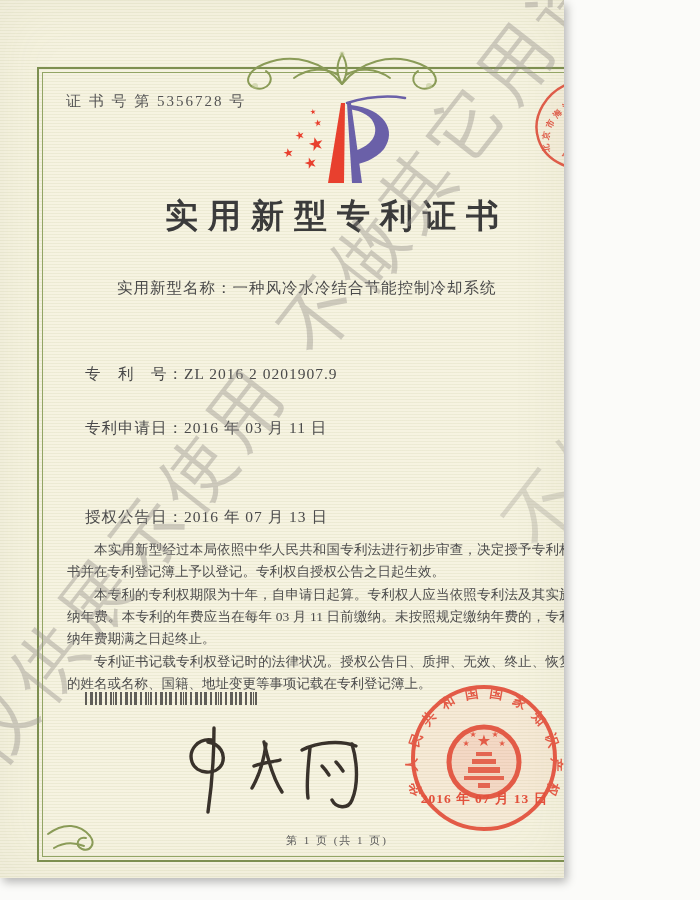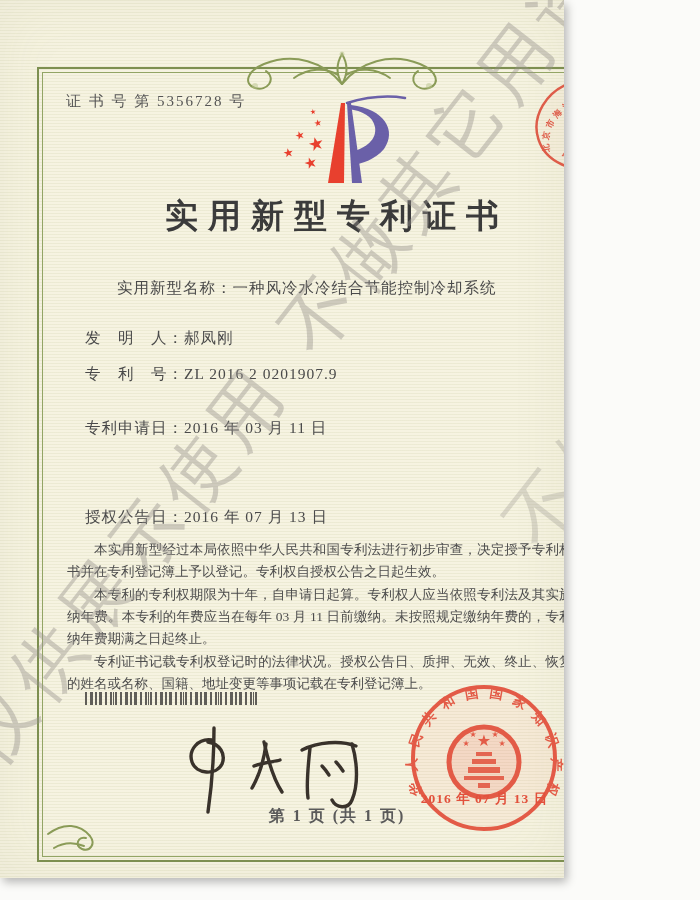--- a/index.html
+++ b/index.html
@@ -73,22 +73,22 @@
   .seal-date{
     position:absolute;left:412px;top:790px;width:145px;z-index:8;
     text-align:center;font-size:13.5px;font-weight:bold;color:#e2503c;letter-spacing:1px;
     white-space:nowrap;
   }
   
   .tax-stamp{position:absolute;left:530px;top:72px;width:112px;height:104px;z-index:7;
     transform:rotate(-18deg);opacity:.88;}
   
   .footer{
-    position:absolute;left:37px;top:806px;width:600px;z-index:2;
-    text-align:center;font-size:16px;color:#5a5a5a;letter-spacing:2px;font-weight:bold;
+    position:absolute;left:37px;top:833px;width:600px;z-index:2;
+    text-align:center;font-size:11px;color:#5a5a5a;letter-spacing:2px;
   }
   
   .watermark{
     position:absolute;z-index:6;pointer-events:none;white-space:nowrap;
     color:rgba(150,146,140,.42);
     font-size:72px;letter-spacing:8px;font-family:"Liberation Serif","DejaVu Serif",serif;
   }
   .wm-main{left:-225px;top:312px;width:1020px;text-align:center;transform:rotate(-52deg);}
   .wm-main .wm-gap{display:inline-block;width:40px;}
   .wm-side{left:430px;top:300px;width:480px;text-align:center;transform:rotate(-52deg);
@@ -154,23 +154,20 @@
       <polygon points="72,10 76,10 87,90 77,90" fill="#6a60a8"></polygon>
       <path d="M76,12 C110,16 122,38 109,56 C100,67 87,70 79,72 L76,59 C92,55 102,46 100,34 C98,23 87,18 74,16 Z" fill="#6a60a8"></path>
       <path d="M72,10 C92,4 112,2 130,5" stroke="#6a60a8" stroke-width="2.5" fill="none" stroke-linecap="round"></path>
     </svg>
   </div>
 
   <div class="title">实用新型专利证书</div>
 
   <div class="field" style="top:278px;margin-left:32px;">
     <span class="flabel">实用新型名称：</span><span class="fvalue">一种风冷水冷结合节能控制冷却系统</span>
-  </div>
-  <div class="field" style="top:328px;">
-    <span class="flabel">发　明　人：</span><span class="fvalue">郝凤刚</span>
   </div>
   <div class="field" style="top:364px;text-align:right;">
     <span class="flabel">专　利　号：</span><span class="fvalue">ZL 2016 2 0201907.9</span>
   </div>
   <div class="field" style="top:418px;">
     <span class="flabel">专利申请日：</span><span class="fvalue">2016 年 03 月 11 日</span>
   </div>
   <div class="field" style="top:507px;">
     <span class="flabel">授权公告日：</span><span class="fvalue">2016 年 07 月 13 日</span>
   </div>

